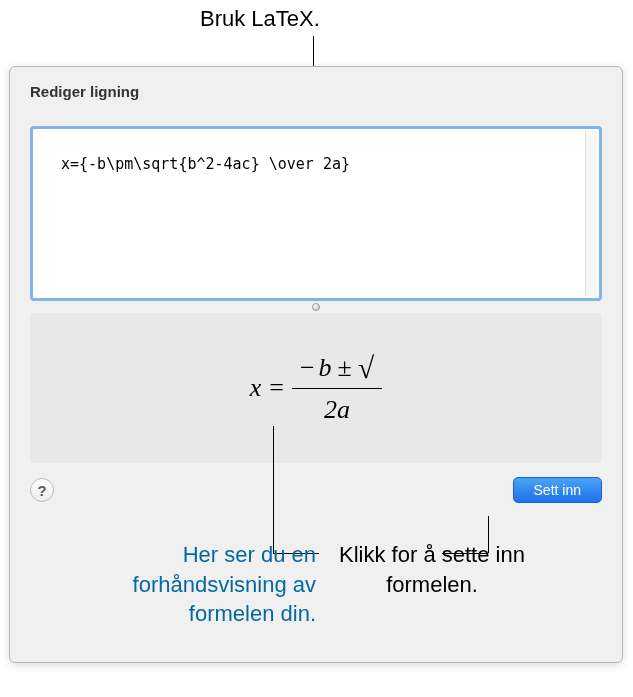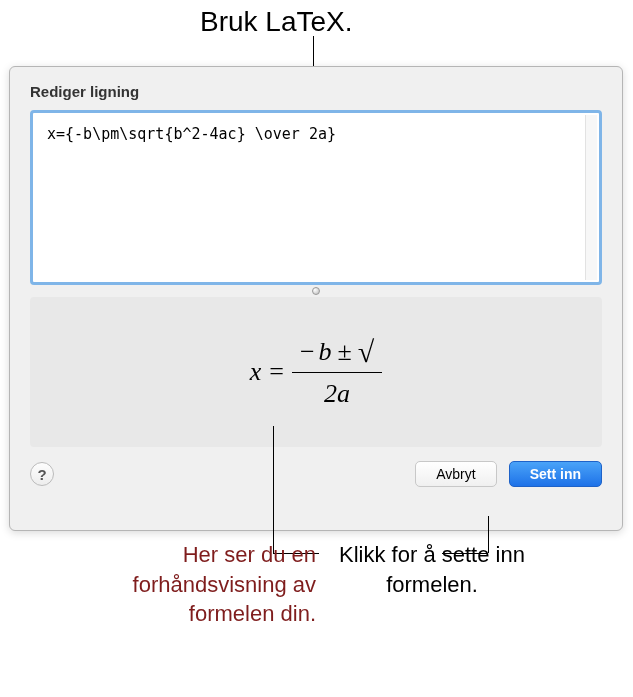--- a/index.html
+++ b/index.html
@@ -11,58 +11,59 @@
       font-family: -apple-system, BlinkMacSystemFont, "Helvetica Neue", Arial, sans-serif;
       background: #fff;
       width: 633px;
       height: 697px;
       position: relative;
     }
     .callout-top {
       position: absolute;
       top: 6px;
       left: 200px;
-      font-size: 28px;
+      font-size: 22px;
       color: #000;
     }
     .callout-line-top {
       position: absolute;
       top: 36px;
       left: 313px;
       width: 1px;
       height: 83px;
       background: #000;
     }
     .dialog {
       position: absolute;
       top: 66px;
       left: 9px;
       width: 614px;
-      height: 465px;
+      height: 597px;
       background: #f0f0f0;
       border: 1px solid #b5b5b5;
       border-radius: 6px;
       box-shadow: 0 2px 8px rgba(0,0,0,0.15);
       padding: 16px 20px 18px 20px;
       display: flex;
       flex-direction: column;
     }
     .dialog-title {
       font-size: 15px;
       font-weight: 600;
       color: #333;
       margin-bottom: 10px;
     }
     .editor-wrapper {
       border: 3px solid #7fb5e8;
       border-radius: 4px;
       background: #fff;
       height: 175px;
-      padding: 6px;
+      padding: 20px;
       position: relative;
+      margin-top: 16px;
     }
     .editor {
       width: calc(100% - 14px);
       height: 100%;
       border: none;
       resize: none;
       font-family: Menlo, Monaco, Consolas, monospace;
       font-size: 15px;
       padding: 6px 8px;
       outline: none;
@@ -167,21 +168,20 @@
       cursor: pointer;
       border: 1px solid #c8c8c8;
       background: linear-gradient(#ffffff, #f0f0f0);
       color: #000;
       margin-left: 12px;
     }
     .btn-primary {
       background: linear-gradient(#4aa3f8, #1e72e8);
       border: 1px solid #1e62c8;
       color: #fff;
-      font-weight: bold;
     }
     .callout-line-preview-h {
       position: absolute;
       top: 553px;
       left: 273px;
       width: 46px;
       height: 1px;
       background: #000;
     }
     .callout-line-preview-v {
@@ -209,21 +209,21 @@
       background: #000;
     }
     .callout-bottom-left {
       position: absolute;
       top: 540px;
       left: 86px;
       width: 230px;
       text-align: right;
       font-size: 22px;
       line-height: 1.35;
-      color: #7f1d1d;
+      color: #0369a1;
     }
     .callout-bottom-right {
       position: absolute;
       top: 540px;
       left: 332px;
       width: 200px;
       text-align: center;
       font-size: 22px;
       line-height: 1.35;
       color: #000;
@@ -259,21 +259,20 @@
           <span class="sqrt-sym">√</span>
         </span>
         <span class="den">2a</span>
       </span>
     </div>
   </div>
 
   <div class="button-row">
     <div class="help-btn">?</div>
     <div class="spacer"></div>
-    <button class="btn">Avbryt</button>
     <button class="btn btn-primary">Sett inn</button>
   </div>
 </div>
 
 <div class="callout-line-preview-v"></div>
 <div class="callout-line-preview-h"></div>
 
 <div class="callout-line-insert-v"></div>
 <div class="callout-line-insert-h"></div>
 

